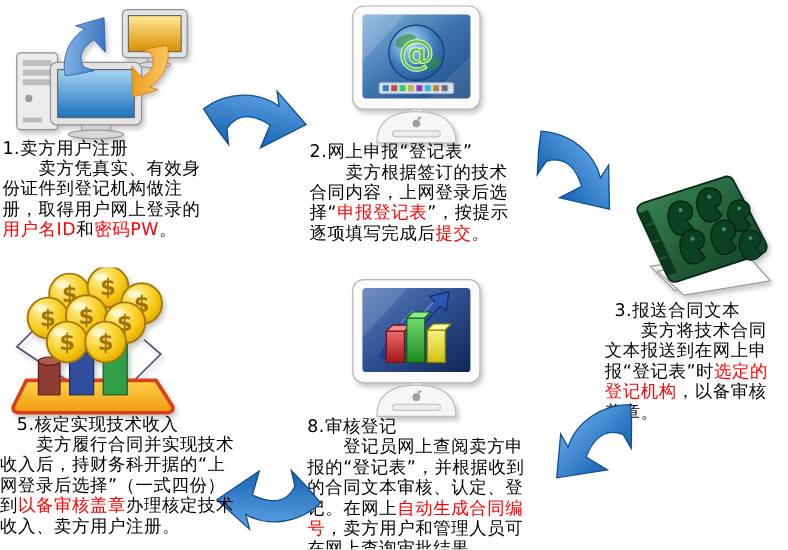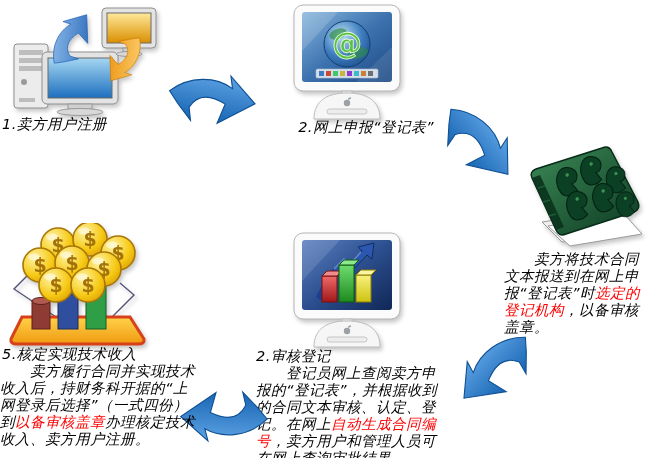--- a/index.html
+++ b/index.html
@@ -1,37 +1,37 @@
 <!DOCTYPE html>
 <html><head>
 <meta charset="utf-8">
 <style>
   html,body{margin:0;padding:0;background:#fff;}
   .canvas{
     position:relative;width:657px;height:458px;background:#ffffff;overflow:hidden;
     font-family:"DejaVu Sans","Liberation Sans",sans-serif;
   }
   .abs{position:absolute;}
-  .step-text{font-size:14.5px;line-height:17px;letter-spacing:.5px;color:#000;word-break:break-all;font-style:italic;}
+  .step-text{font-size:14.5px;line-height:17px;letter-spacing:.5px;color:#000;word-break:break-all;}
   .step-title{white-space:nowrap;}
   .red{color:#ff0000;}
   .icon svg{display:block;filter:drop-shadow(2px 3px 2px rgba(0,0,0,.22));}
   .flow-arrow{width:92px;height:58px;}
   .flow-arrow svg{display:block;width:100%;height:100%;overflow:visible;}
   #a1{left:166px;top:70px;transform:rotate(10deg);}
   #a2{left:432px;top:114px;transform:rotate(50deg);}
   #a3{left:450px;top:340px;transform:scaleX(-1) rotate(46deg);}
   #a4{left:178px;top:387px;transform:rotate(183deg);}
   #icon1{left:4px;top:2px;}
   #imac1{left:286px;top:3px;}
   #book{left:512px;top:144px;}
   #imac2{left:286px;top:231px;}
   #money{left:8px;top:223px;}
   #t1{left:2px;top:116px;width:174px;}
-  #t2{left:258px;top:119px;width:176px;text-align:right;}
+  #t2{left:258px;top:119px;width:176px;}
   #t3{left:504px;top:251px;width:146px;}
   #t4{left:256px;top:348px;width:192px;}
   #t5{left:0px;top:346px;width:200px;}
 </style>
 </head>
 <body>
 
 <svg width="0" height="0" style="position:absolute" aria-hidden="true">
   <defs>
     <path id="swooshP" d="M3,30 C22,10 50,6 70,16 L66,3 L97,28 L60,56 L65,34 C46,26 33,30 27,44 L31,58 L14,42 Z"></path>
@@ -131,20 +131,21 @@
         <rect x="119" y="46" width="12" height="4" fill="#cfcfcf" stroke="#9a9a9a"></rect>
         <ellipse cx="125" cy="52" rx="13" ry="2.5" fill="#d8d8d8" stroke="#9a9a9a"></ellipse>
       </g>
       <use href="#swooshP" transform="translate(34,52) rotate(-55) scale(0.62)" fill="url(#arrBlueG)" stroke="#1d5fb4"></use>
       <use href="#swooshP" transform="translate(150,44) rotate(125) scale(0.55)" fill="url(#arrGoldG)" stroke="#c77400"></use>
     </svg>
   </div>
 
   <div class="abs step-text" id="t1">
     <div class="step-title">1.卖方用户注册</div>
+    <div><span>　　卖方凭真实、有效身份证件到登记机构做注册，取得用户网上登录的</span><span class="red">用户名ID</span><span>和</span><span class="red">密码PW</span><span>。</span></div>
   </div>
 
   <div class="abs flow-arrow" id="a1">
     <svg viewBox="0 0 100 62">
         <use href="#swooshP" fill="url(#flowG)" stroke="#0e4f94" stroke-width="1.2"></use>
       </svg>
   </div>
 
   <div class="abs icon" id="imac1">
     <svg width="122" height="118" viewBox="0 0 122 118">
@@ -174,20 +175,21 @@
         <path d="M28,116 C28,97 42,90 61,90 C80,90 94,97 94,116 Z" fill="#f6f6f6" stroke="#bdbdbd"></path>
         <circle cx="61" cy="100" r="3.2" fill="#9aa0a6"></circle>
         <ellipse cx="63.5" cy="95.5" rx="1.8" ry="1" fill="#9aa0a6" transform="rotate(-30 63.5 95.5)"></ellipse>
         <rect x="41" y="106" width="40" height="5" rx="2.5" fill="#ededed" stroke="#c5c5c5"></rect>
       </g>
     </svg>
   </div>
 
   <div class="abs step-text" id="t2">
     <div class="step-title">2.网上申报“登记表”</div>
+    <div><span>　　卖方根据签订的技术合同内容，上网登录后选择“</span><span class="red">申报登记表</span><span>”，按提示逐项填写完成后</span><span class="red">提交</span><span>。</span></div>
   </div>
 
   <div class="abs flow-arrow" id="a2">
     <svg viewBox="0 0 100 62">
         <use href="#swooshP" fill="url(#flowG)" stroke="#0e4f94" stroke-width="1.2"></use>
       </svg>
   </div>
 
   <div class="abs icon" id="book">
     <svg width="136" height="108" viewBox="0 0 136 108">
@@ -207,20 +209,21 @@
           <use href="#faceDef" transform="translate(90,25) rotate(-14) scale(0.92)"></use>
           <use href="#faceDef" transform="translate(50,50) rotate(-14)"></use>
           <use href="#faceDef" transform="translate(76,42) rotate(-14)"></use>
           <use href="#faceDef" transform="translate(100,50) rotate(-14) scale(0.88)"></use>
         </g>
       </g>
     </svg>
   </div>
 
   <div class="abs step-text" id="t3">
+    <div class="step-title" style="padding-left:8px">3.报送合同文本</div>
     <div><span>　　卖方将技术合同文本报送到在网上申报“登记表”时</span><span class="red">选定的登记机构</span><span>，以备审核盖章。</span></div>
   </div>
 
   <div class="abs flow-arrow" id="a3">
     <svg viewBox="0 0 100 62">
         <use href="#swooshP" fill="url(#flowG)" stroke="#0e4f94" stroke-width="1.2"></use>
       </svg>
   </div>
 
   <div class="abs icon" id="imac2">
@@ -247,21 +250,21 @@
       <g>
         <path d="M28,116 C28,97 42,90 61,90 C80,90 94,97 94,116 Z" fill="#f6f6f6" stroke="#bdbdbd"></path>
         <circle cx="61" cy="100" r="3.2" fill="#9aa0a6"></circle>
         <ellipse cx="63.5" cy="95.5" rx="1.8" ry="1" fill="#9aa0a6" transform="rotate(-30 63.5 95.5)"></ellipse>
         <rect x="41" y="106" width="40" height="5" rx="2.5" fill="#ededed" stroke="#c5c5c5"></rect>
       </g>
     </svg>
   </div>
 
   <div class="abs step-text" id="t4">
-    <div class="step-title">2.审核登记</div>
+    <div class="step-title">8.审核登记</div>
     <div><span>　　登记员网上查阅卖方申报的“登记表”，并根据收到的合同文本审核、认定、登记。在网上</span><span class="red">自动生成合同编号</span><span>，卖方用户和管理人员可在网上查询审批结果。</span></div>
   </div>
 
   <div class="abs flow-arrow" id="a4">
     <svg viewBox="0 0 100 62">
         <use href="#swooshP" fill="url(#flowG)" stroke="#0e4f94" stroke-width="1.2"></use>
       </svg>
   </div>
 
   <div class="abs icon" id="money">
@@ -284,17 +287,17 @@
         <use href="#coinDef" x="32" y="42"></use>
         <use href="#coinDef" x="64" y="40"></use>
         <use href="#coinDef" x="96" y="46"></use>
         <use href="#coinDef" x="48" y="62"></use>
         <use href="#coinDef" x="80" y="62"></use>
       </g>
     </svg>
   </div>
 
   <div class="abs step-text" id="t5">
-    <div class="step-title" style="padding-left:2px">5.核定实现技术收入</div>
+    <div class="step-title" style="padding-left:14px">5.核定实现技术收入</div>
     <div><span>　　卖方履行合同并实现技术收入后，持财务科开据的“上网登录后选择”（一式四份）到</span><span class="red">以备审核盖章</span><span>办理核定技术收入、卖方用户注册。</span></div>
   </div>
 
 </div>
 
 </body></html>

